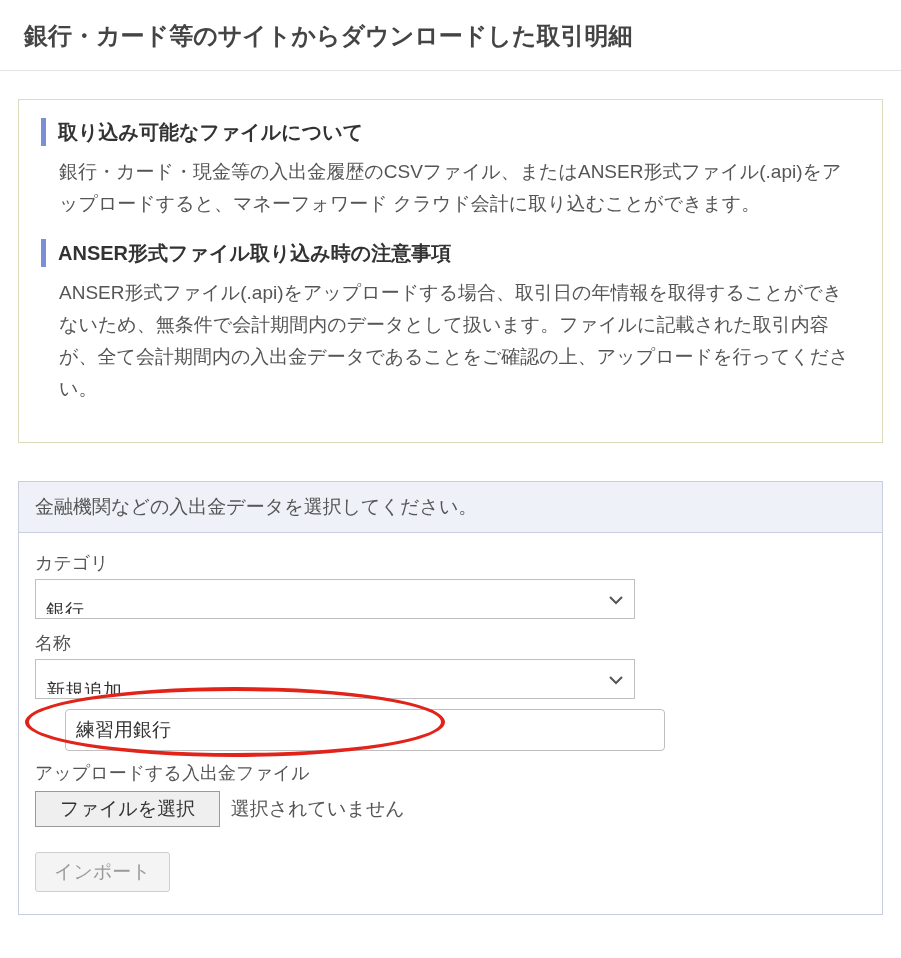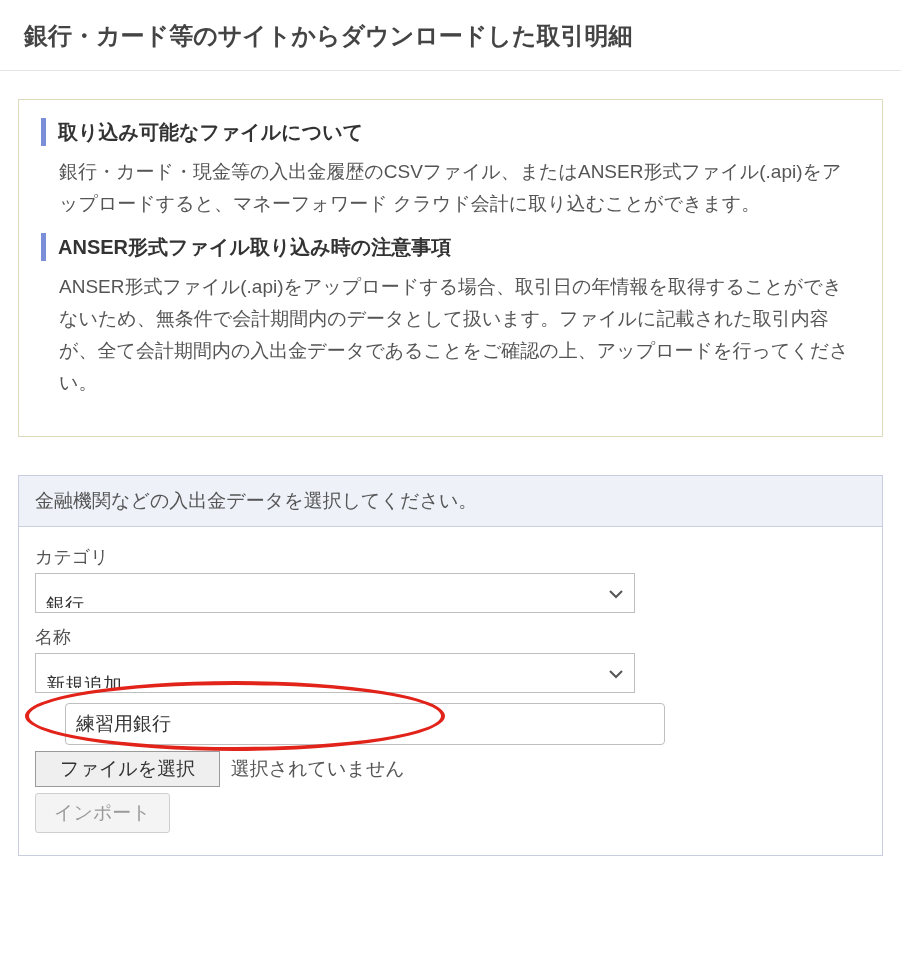--- a/index.html
+++ b/index.html
@@ -33,21 +33,21 @@
       border-left: 5px solid #7a8fd8;
       padding-left: 12px;
       margin-bottom: 10px;
       line-height: 1.4;
     }
     .section-body {
       font-size: 19px;
       color: #555555;
       line-height: 1.7;
       padding-left: 18px;
-      margin-bottom: 12px;
+      margin-bottom: 18px;
     }
     .section-body.last {
       margin-bottom: 16px;
     }
     .form-panel {
       margin: 38px 18px 0 18px;
       border: 1px solid #c8cde0;
     }
     .form-panel-header {
       background: #eef1f8;
@@ -117,21 +117,21 @@
       cursor: pointer;
     }
     .file-status {
       display: inline-block;
       font-size: 19px;
       color: #555555;
       margin-left: 6px;
     }
     .import-button {
       display: inline-block;
-      margin-top: 6px;
+      margin-top: 25px;
       background: #f4f4f4;
       border: 1px solid #cfcfcf;
       font-size: 19px;
       color: #9a9a9a;
       padding: 6px 18px;
       border-radius: 3px;
       cursor: default;
     }
     .annotation-ellipse {
       position: absolute;
@@ -180,20 +180,21 @@
       <svg class="select-caret" viewBox="0 0 14 10">
         <path d="M1 2 L7 8 L13 2" stroke="#555" stroke-width="2" fill="none"></path>
       </svg>
     </div>
 
     <div class="input-annotation-wrap">
       <input type="text" class="text-input" value="練習用銀行" style="">
       <div class="annotation-ellipse" style="left:-10px; top:-14px; width:420px; height:70px;"></div>
     </div>
 
+    <div class="field-label">アップロードする入出金ファイル</div>
     <div class="upload-row">
       <button type="button" class="file-button">ファイルを選択</button>
       <span class="file-status">選択されていません</span>
     </div>
 
     <button type="button" class="import-button">インポート</button>
 
   </div>
 </div>
 

